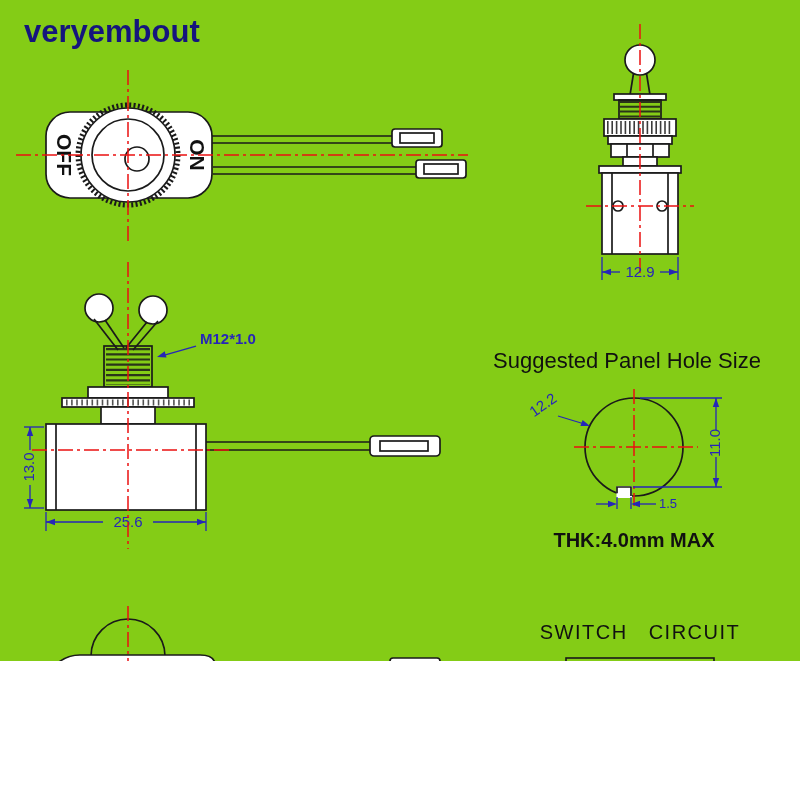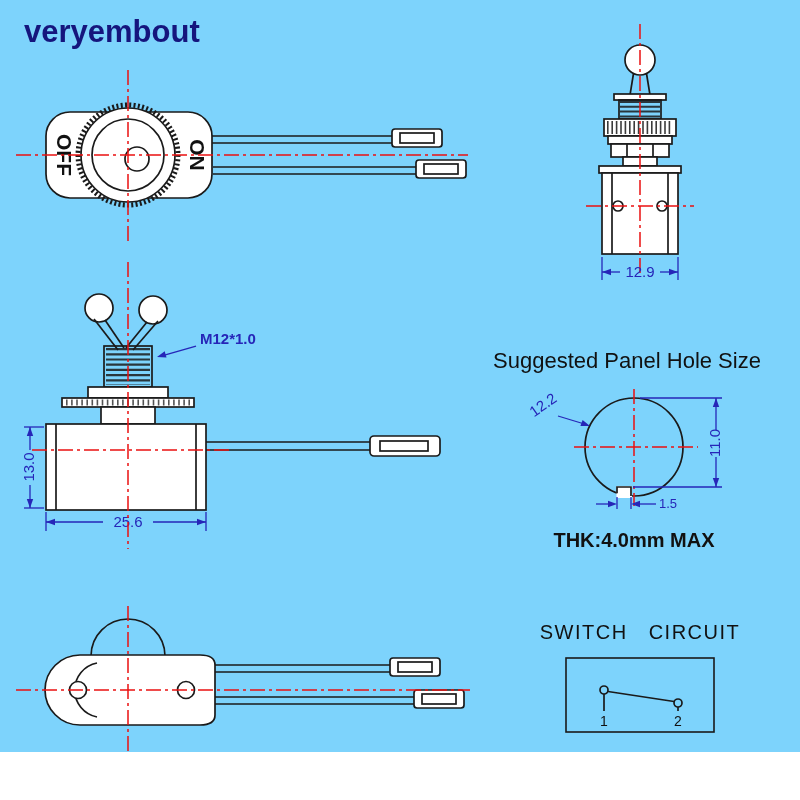--- a/index.html
+++ b/index.html
@@ -1,16 +1,16 @@
 <!DOCTYPE html>
 <html><head>
 <meta charset="utf-8">
 <style>
   html,body{margin:0;padding:0;background:#ffffff;}
-  #stage{position:relative;width:800px;height:752px;background:#7dd3fc;overflow:hidden;
+  #stage{position:relative;width:800px;height:661px;background:#84cc16;overflow:hidden;
          font-family:"Liberation Sans", sans-serif;text-align:right;}
   svg text{font-family:"Liberation Sans", sans-serif;}
   .ln{stroke:#1a1a1a;stroke-width:1.7;fill:none;}
   .lnw{stroke:#1a1a1a;stroke-width:1.7;fill:#ffffff;}
   .tex{stroke:#1a1a1a;fill:none;}
   .cl{stroke:#ea1111;stroke-width:1.5;fill:none;stroke-dasharray:15 4 3 4;}
   .dim{stroke:#2626b8;stroke-width:1.3;fill:none;}
   .arr{fill:#2626b8;stroke:none;}
   .dimt{fill:#2626b8;font-size:15px;}
   .dimts{fill:#2626b8;font-size:13px;}

